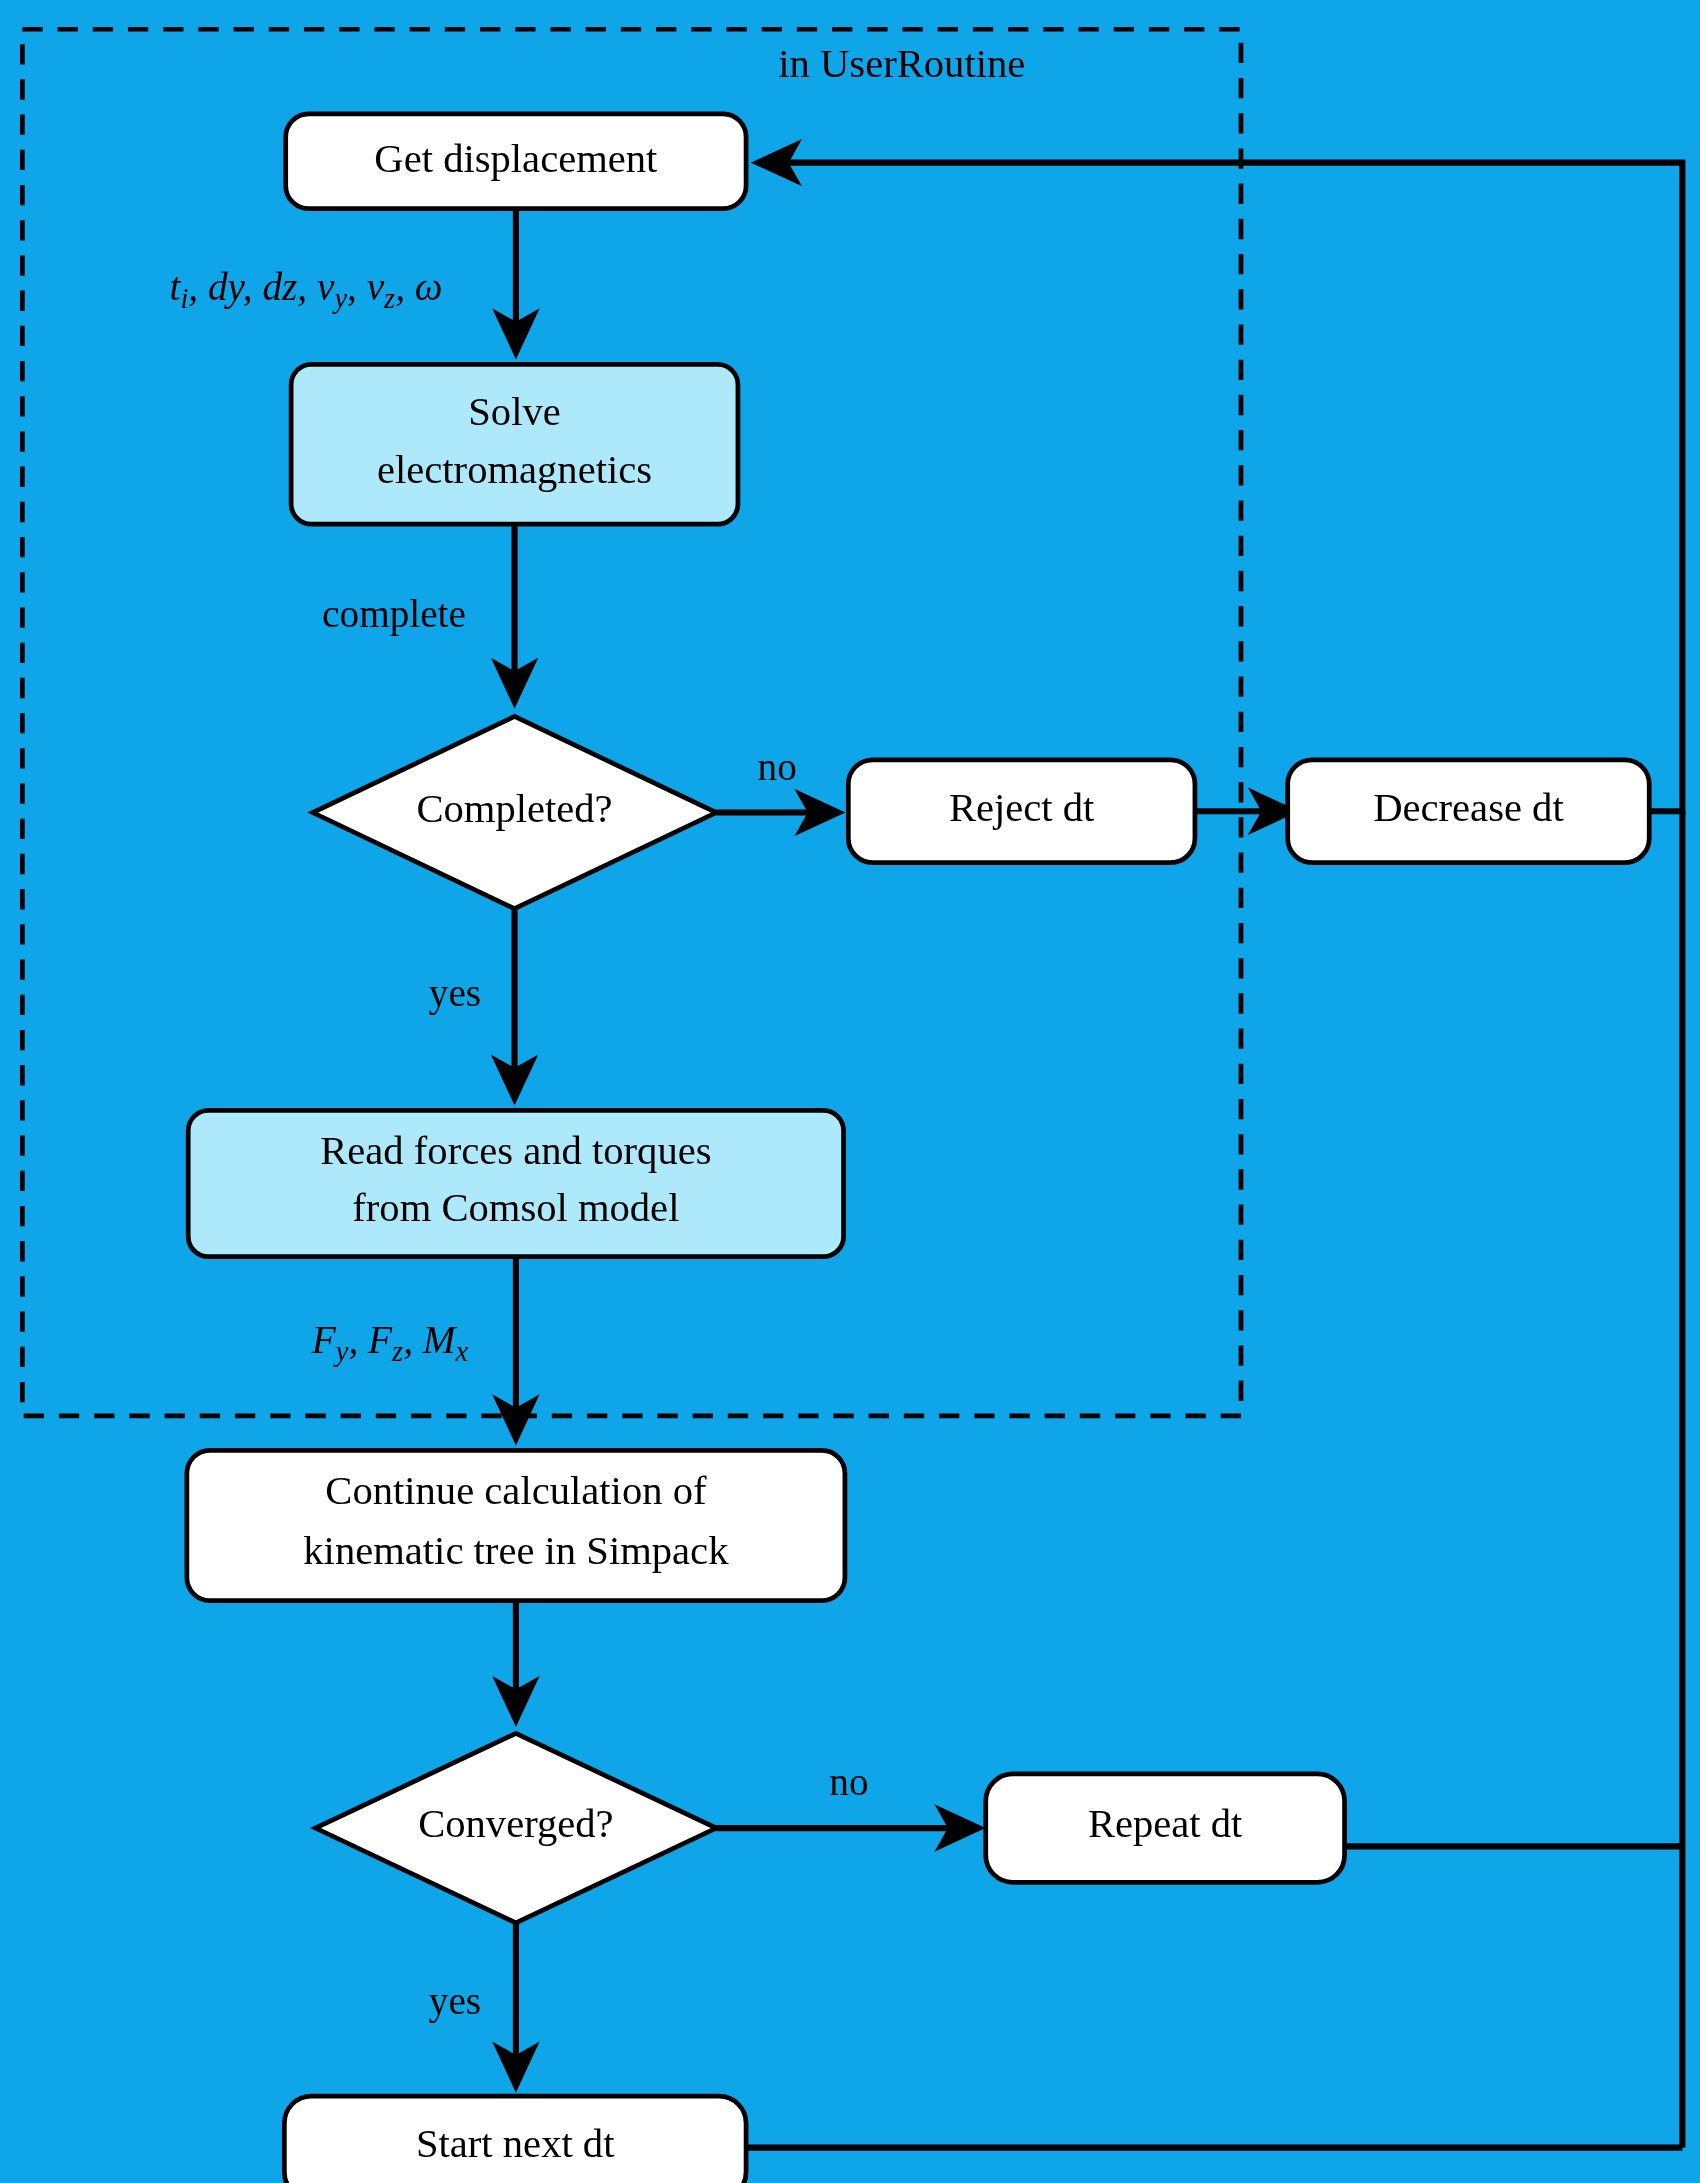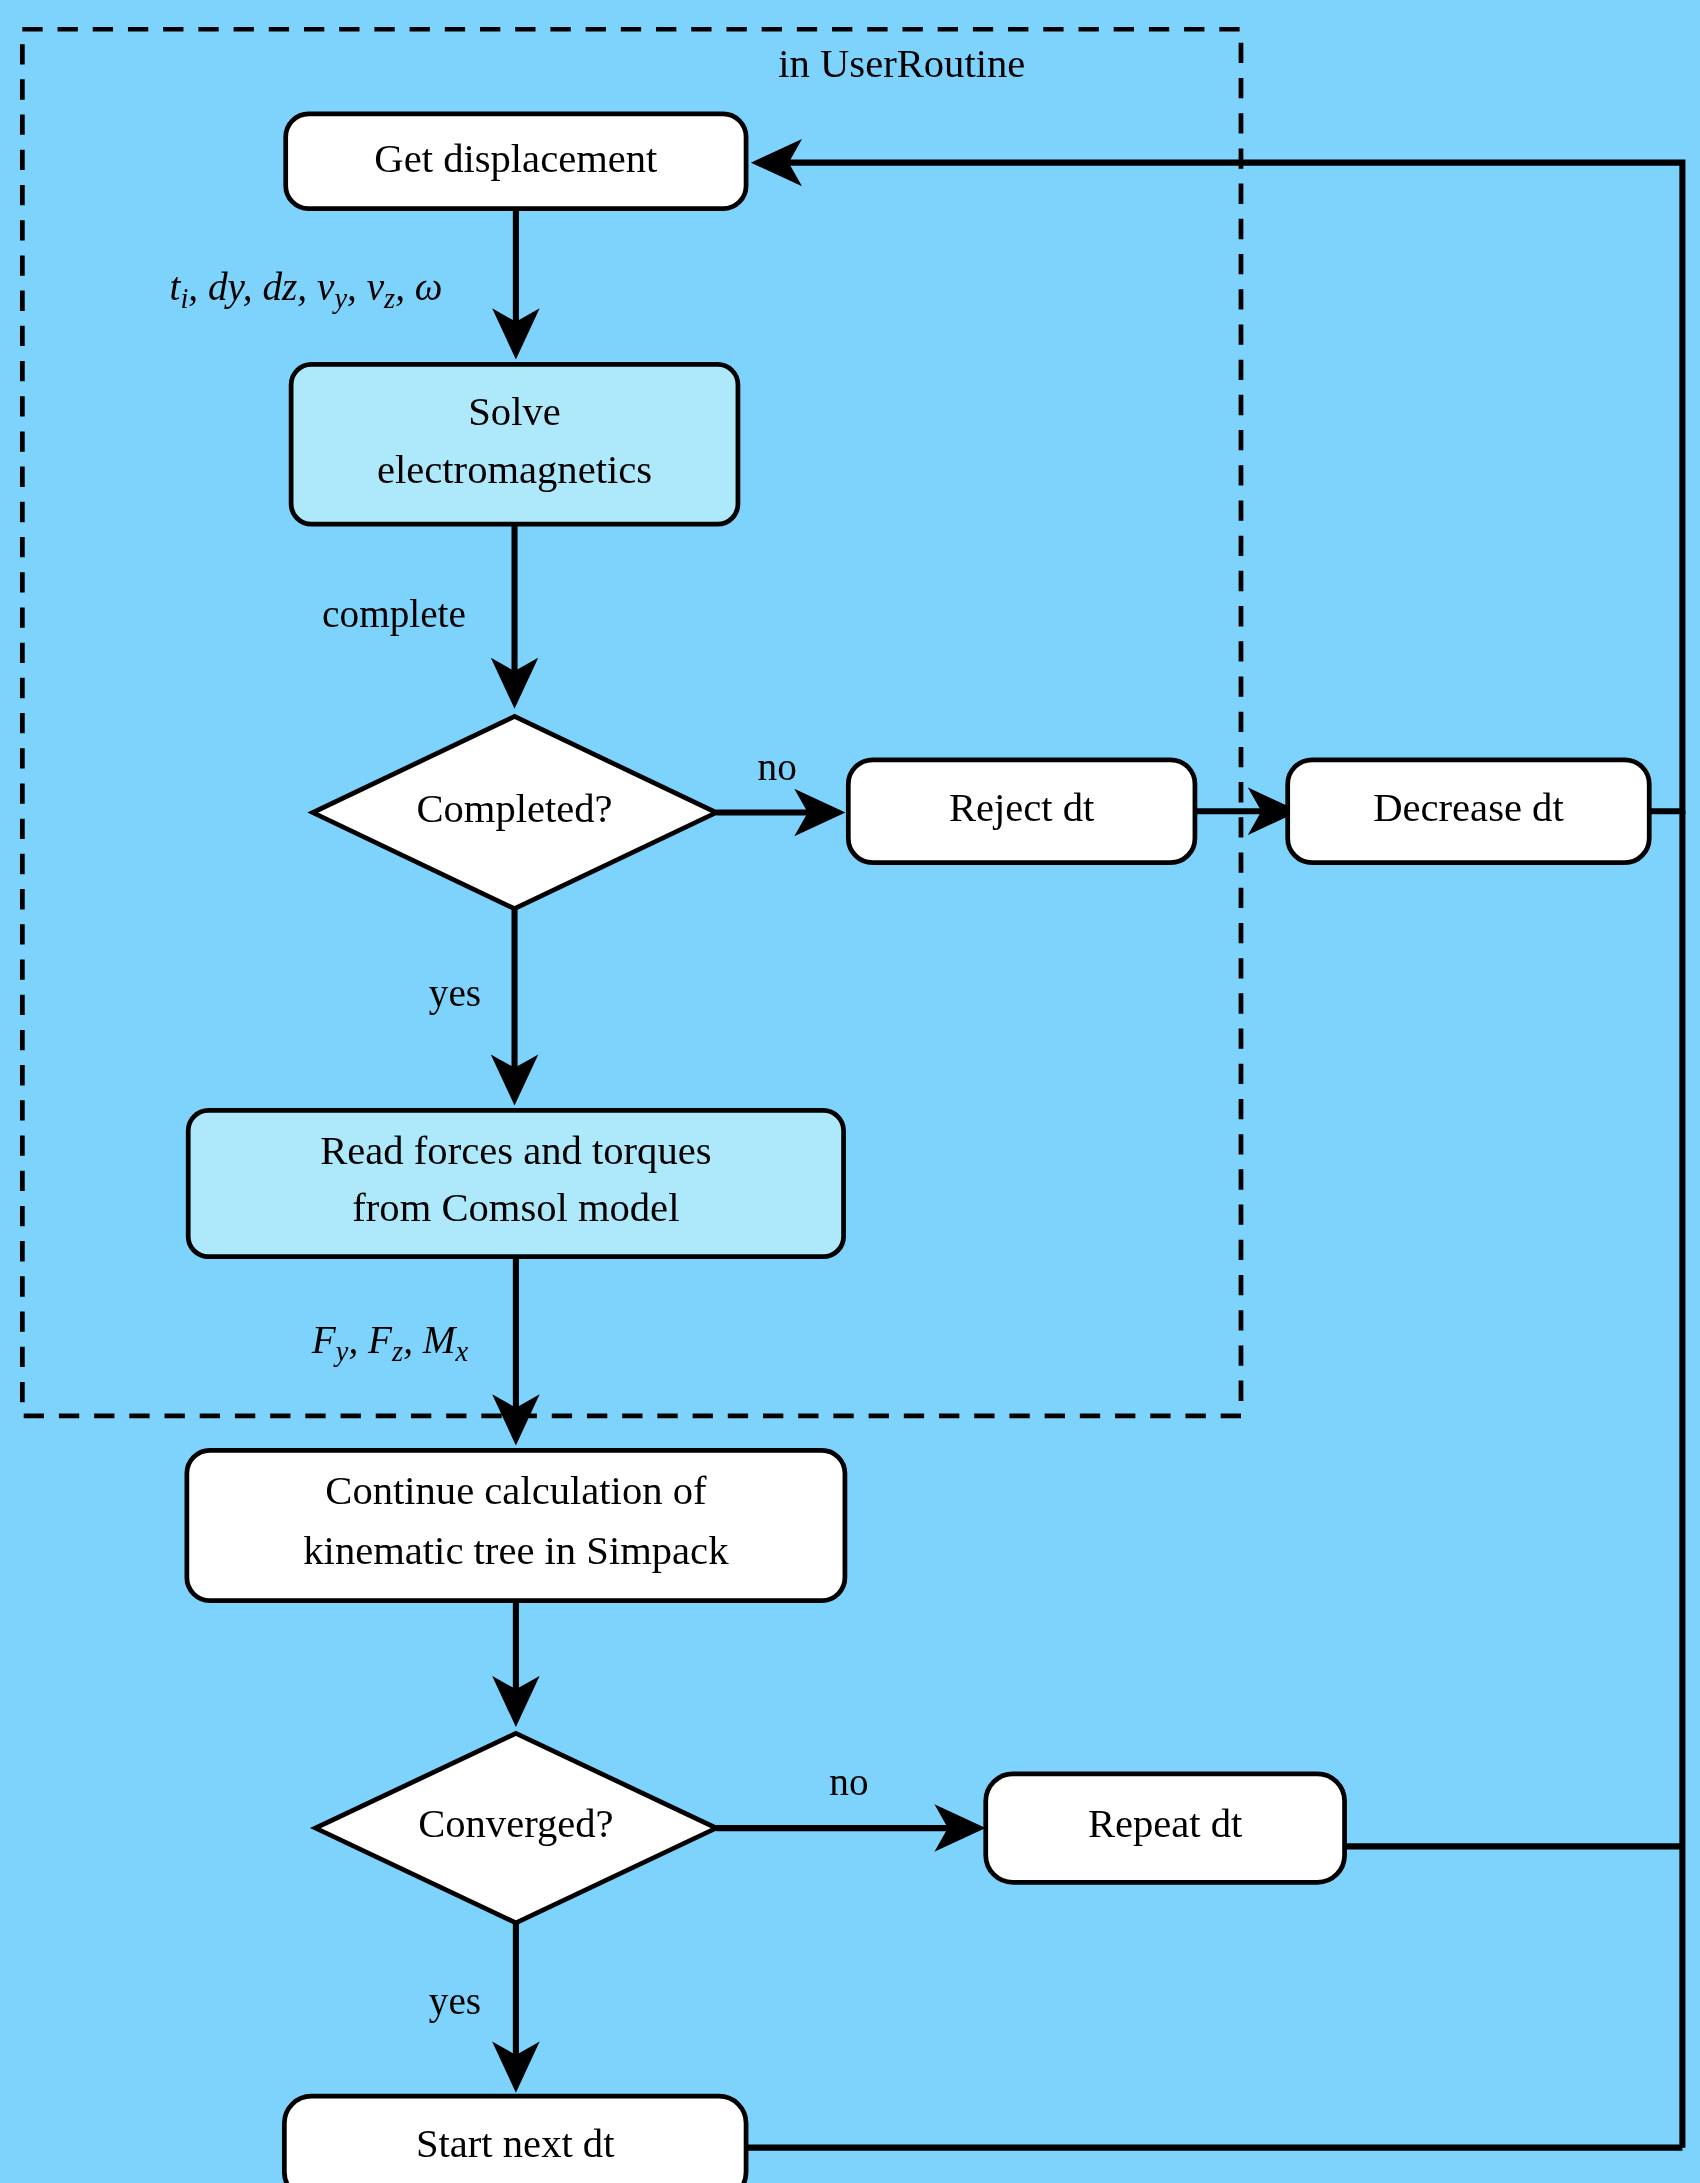--- a/index.html
+++ b/index.html
@@ -7,21 +7,21 @@
     padding: 0;
     background: #ffffff;
   }
   body {
     font-family: "Liberation Serif", "DejaVu Serif", serif;
   }
   #flow-wrap {
     position: relative;
     width: 1700px;
     height: 2183px;
-    background: #7dd3fc;
+    background: #0ea5e9;
     overflow: hidden;
   }
   svg.flow {
     display: block;
     width: 1700px;
     height: 2183px;
   }
   .node-rect {
     fill: #ffffff;
     stroke: #000000;

